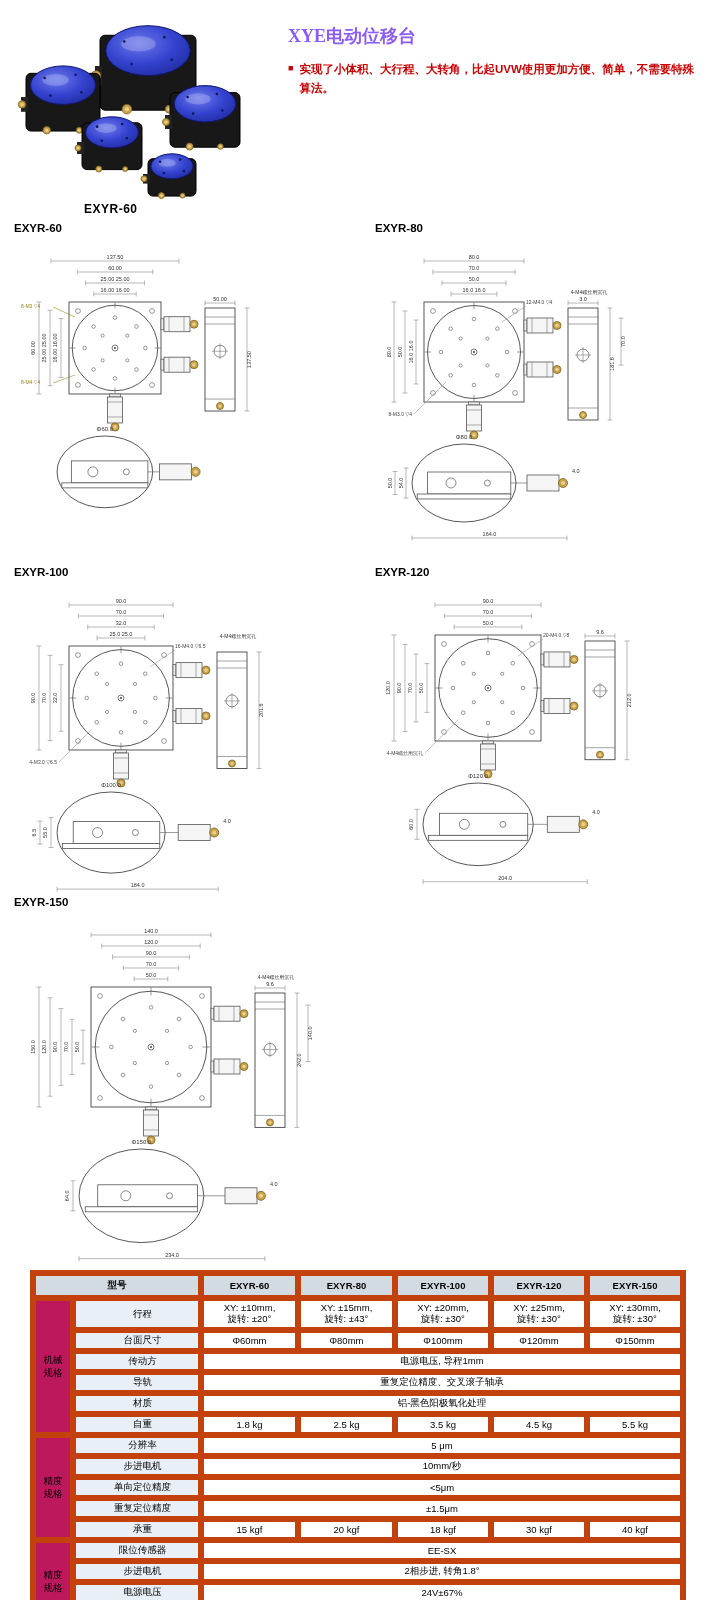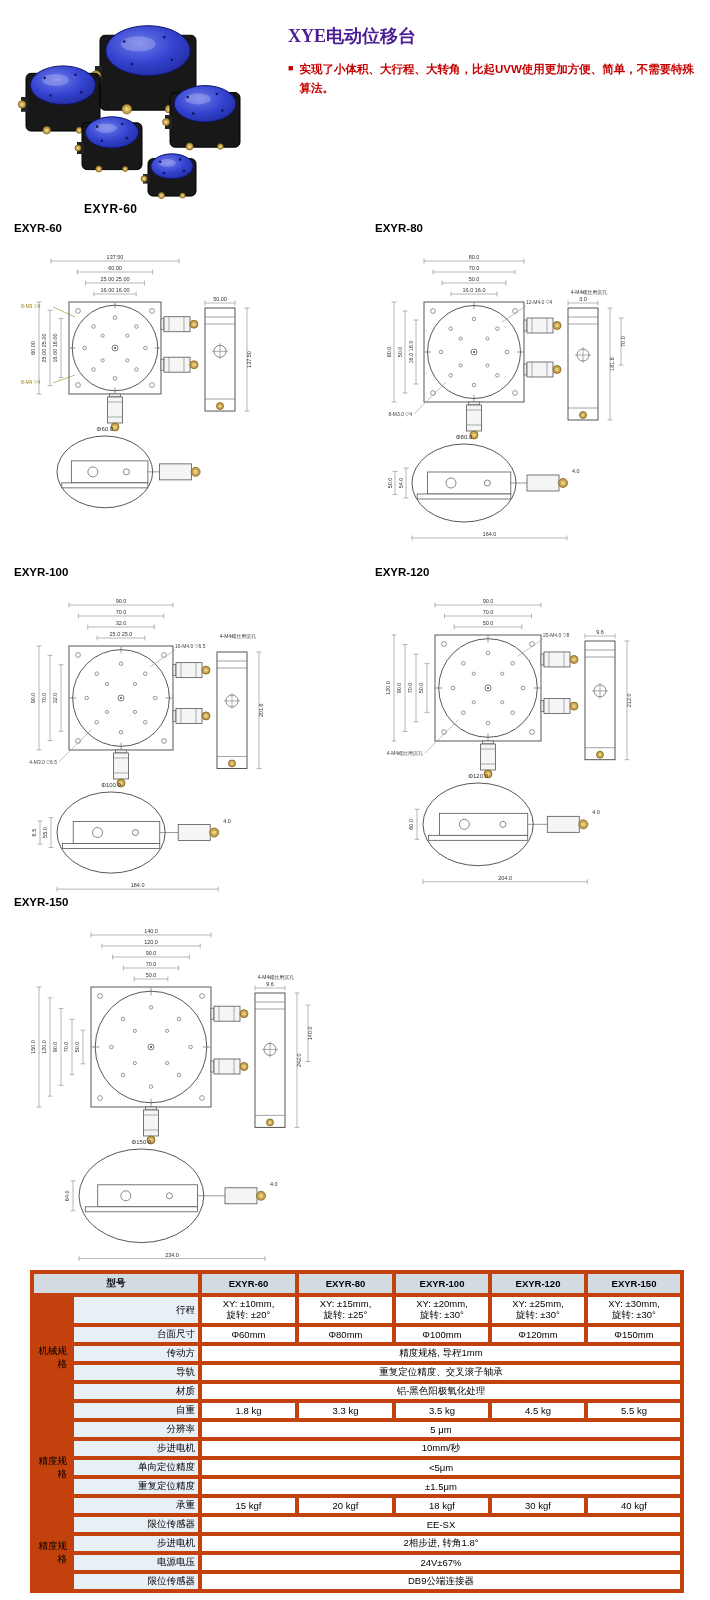--- a/index.html
+++ b/index.html
@@ -1,35 +1,35 @@
 <!DOCTYPE html>
 <html><head>
 <meta charset="utf-8">
 <style>
   html,body{margin:0;padding:0;background:#ffffff;}
   body{width:710px;font-family:"Liberation Sans","DejaVu Sans",sans-serif;color:#000;}
   .page{position:relative;width:710px;height:1600px;overflow:hidden;background:#fff;}
   .photo{position:absolute;left:12px;top:8px;}
   .photo-caption{position:absolute;left:84px;top:202px;font-size:12px;font-weight:bold;letter-spacing:.5px;}
   .title-block{position:absolute;left:288px;top:24px;width:408px;}
-  .title{font-family:"Liberation Serif","DejaVu Serif",serif;font-size:18px;font-weight:bold;color:#4c1d95;}
+  .title{font-family:"Liberation Serif","DejaVu Serif",serif;font-size:18px;font-weight:bold;color:#8b5cf6;}
   .bullet{margin-top:12px;font-size:11.5px;line-height:1.65;color:#c40000;font-weight:bold;display:flex;gap:6px;}
   .bullet .sq{font-size:9px;line-height:1.9;color:#c40000;}
   .row{position:absolute;left:0;width:710px;display:flex;}
   .row1{top:222px;} .row2{top:566px;} .row3{top:896px;}
   .col{width:355px;}
   .model-label{font-size:11.5px;font-weight:bold;margin:0 0 2px 14px;}
   .col2 .model-label{margin-left:20px;}
   .drawing{display:block;margin-left:8px;}
   .tablewrap{position:absolute;left:30px;top:1270px;width:650px;}
   table{border-collapse:collapse;width:650px;table-layout:fixed;}
-  th,td{border:4px solid #c2410c;font-size:9.5px;padding:1px 3px;text-align:center;vertical-align:middle;}
+  th,td{border:6px solid #c2410c;font-size:9.5px;padding:1px 3px;text-align:center;vertical-align:middle;}
   th{background:#d2dae2;font-weight:bold;height:17px;}
-  td.group{background:#c2410c;width:40px;text-align:right;}
-  td.rowlabel{background:#e9eff6;text-align:right;padding-left:14px;}
+  td.group{background:#be185d;width:40px;}
+  td.rowlabel{background:#e9eff6;text-align:center;padding-left:14px;}
   td.val{background:#fff;white-space:pre-line;}
 </style>
 </head>
 <body>
 
 <div class="page">
 
   <svg id="photo" class="photo" width="270" height="195">
       <defs>
         <radialGradient id="bluegrad" cx="40%" cy="35%" r="75%">
@@ -748,52 +748,52 @@
             <th>EXYR-150</th>
           </tr>
         </thead>
         <tbody>
           <tr>
             <td class="group" rowspan="6">机械规格</td>
             <td class="rowlabel">行程</td>
             <td class="val">XY: ±10mm,
 旋转: ±20°</td>
             <td class="val">XY: ±15mm,
-旋转: ±25°</td>
+旋转: ±43°</td>
             <td class="val">XY: ±20mm,
 旋转: ±30°</td>
             <td class="val">XY: ±25mm,
 旋转: ±30°</td>
             <td class="val">XY: ±30mm,
 旋转: ±30°</td>
           </tr>
           <tr>
             <td class="rowlabel">台面尺寸</td>
             <td class="val">Φ60mm</td>
             <td class="val">Φ80mm</td>
             <td class="val">Φ100mm</td>
             <td class="val">Φ120mm</td>
             <td class="val">Φ150mm</td>
           </tr>
           <tr>
             <td class="rowlabel">传动方</td>
-            <td class="val" colspan="5">精度规格, 导程1mm</td>
+            <td class="val" colspan="5">电源电压, 导程1mm</td>
           </tr>
           <tr>
             <td class="rowlabel">导轨</td>
             <td class="val" colspan="5">重复定位精度、交叉滚子轴承</td>
           </tr>
           <tr>
             <td class="rowlabel">材质</td>
             <td class="val" colspan="5">铝-黑色阳极氧化处理</td>
           </tr>
           <tr>
             <td class="rowlabel">自重</td>
             <td class="val">1.8 kg</td>
-            <td class="val">3.3 kg</td>
+            <td class="val">2.5 kg</td>
             <td class="val">3.5 kg</td>
             <td class="val">4.5 kg</td>
             <td class="val">5.5 kg</td>
           </tr>
           <tr>
             <td class="group" rowspan="5">精度规格</td>
             <td class="rowlabel">分辨率</td>
             <td class="val" colspan="5">5 μm</td>
           </tr>
           <tr>

